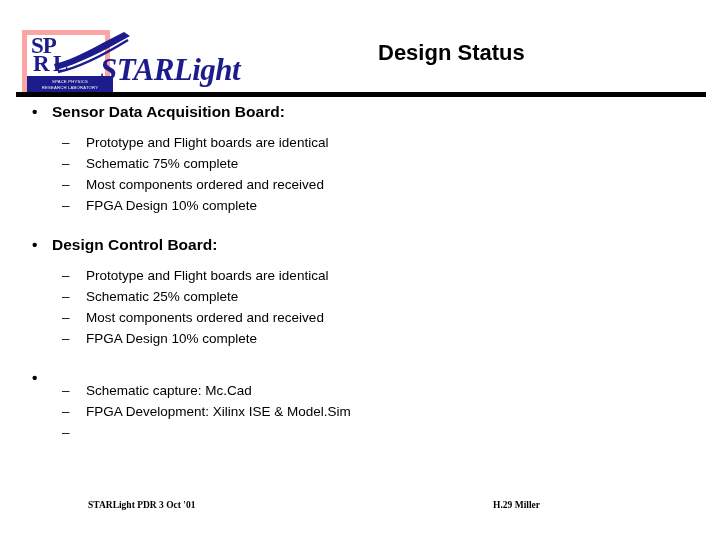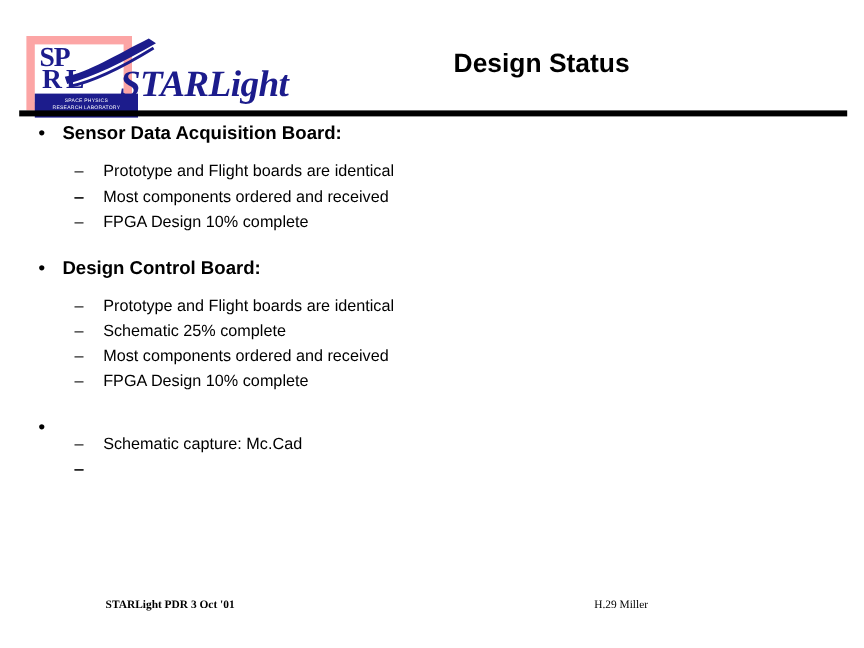--- a/index.html
+++ b/index.html
@@ -23,21 +23,21 @@
     width: 720px;
     height: 100px;
   }
   .logo-block {
     position: absolute;
     left: 22px;
     top: 30px;
     width: 88px;
     height: 62px;
     background: #ffffff;
-    border: 7px solid #fca5a5;
+    border: 5px solid #fca5a5;
     box-sizing: border-box;
   }
   .logo-sp {
     position: absolute;
     left: 4px;
     top: 1px;
     font-family: "Liberation Serif", serif;
     font-weight: bold;
     font-size: 23px;
     line-height: 20px;
@@ -187,21 +187,21 @@
     font-weight: bold;
     color: #000000;
     white-space: nowrap;
   }
   .footer-right {
     position: absolute;
     right: 92px;
     top: 0;
     font-family: "Liberation Serif", serif;
     font-size: 9.5px;
-    font-weight: normal;
+    font-weight: bold;
     color: #000000;
     white-space: nowrap;
     text-align: center;
   }
 </style>
 </head>
 <body>
 
 <div class="header">
 
@@ -234,20 +234,21 @@
       <span>Sensor Data Acquisition Board:</span>
     </div>
     <div class="gap-after-head"></div>
     <ul class="sublist">
       <li class="bullet-l2">
         <span class="dash">–</span>
         <span>Prototype and Flight boards are identical</span>
       </li>
       <li class="bullet-l2">
         <span class="dash">–</span>
+        <span>Schematic 75% complete</span>
       </li>
       <li class="bullet-l2">
         <span class="dash">–</span>
         <span>Most components ordered and received</span>
       </li>
       <li class="bullet-l2">
         <span class="dash">–</span>
         <span>FPGA Design 10% complete</span>
       </li>
     </ul>
@@ -288,20 +289,21 @@
       <span class="dot">•</span>
     </div>
     <div class="gap-after-head"></div>
     <ul class="sublist">
       <li class="bullet-l2">
         <span class="dash">–</span>
         <span>Schematic capture: Mc.Cad</span>
       </li>
       <li class="bullet-l2">
         <span class="dash">–</span>
+        <span>FPGA Development: Xilinx ISE &amp; Model.Sim</span>
       </li>
       <li class="bullet-l2">
         <span class="dash">–</span>
       </li>
     </ul>
   </div>
 </div>
 
 <div class="footer">
   <div class="footer-left">STARLight PDR  3 Oct  '01</div>

